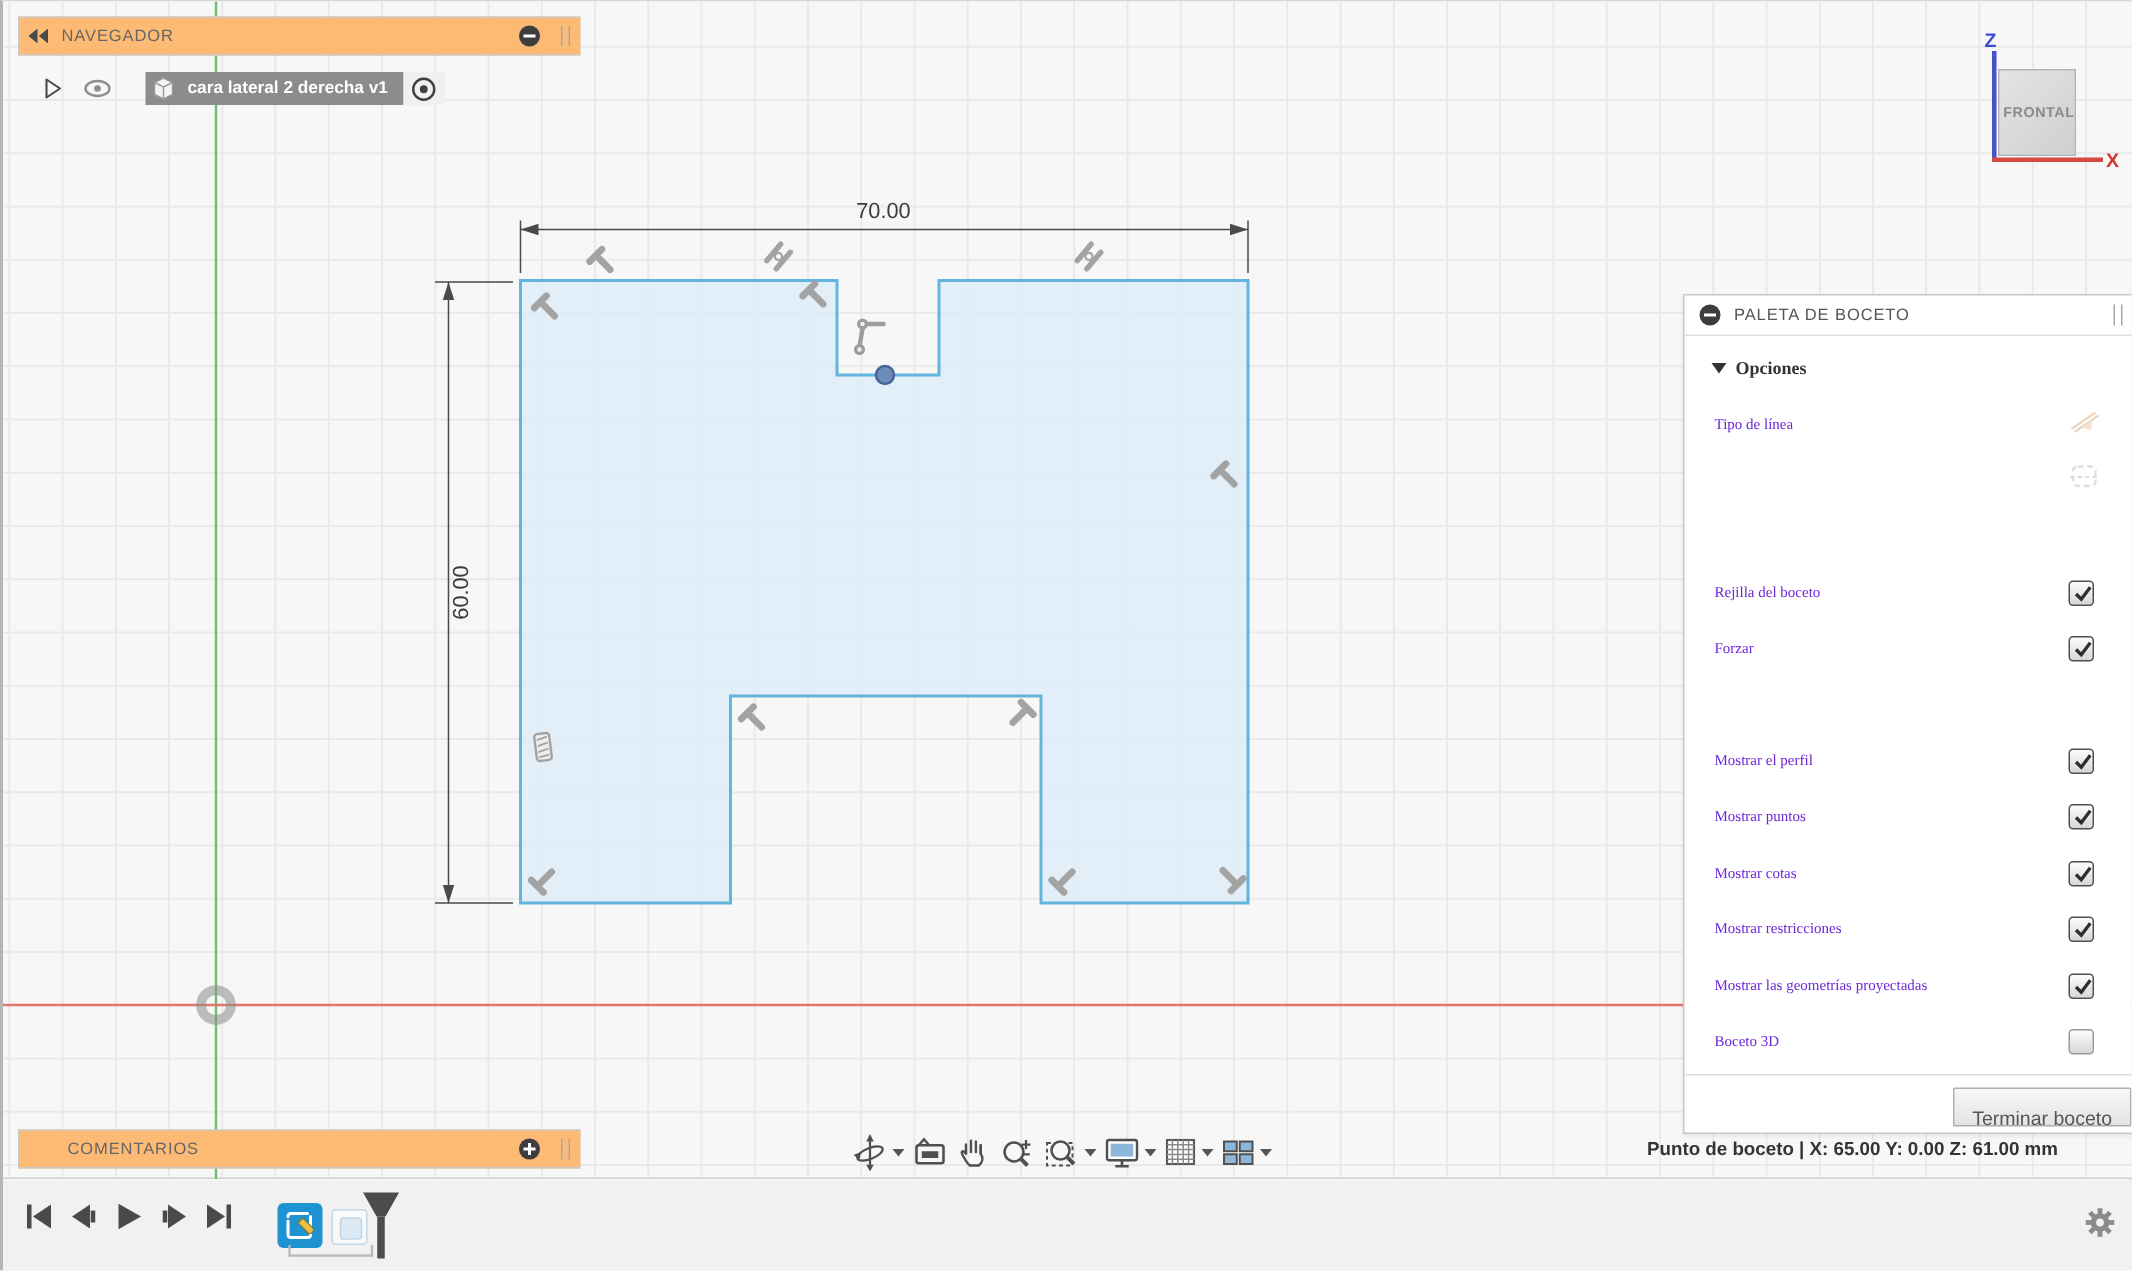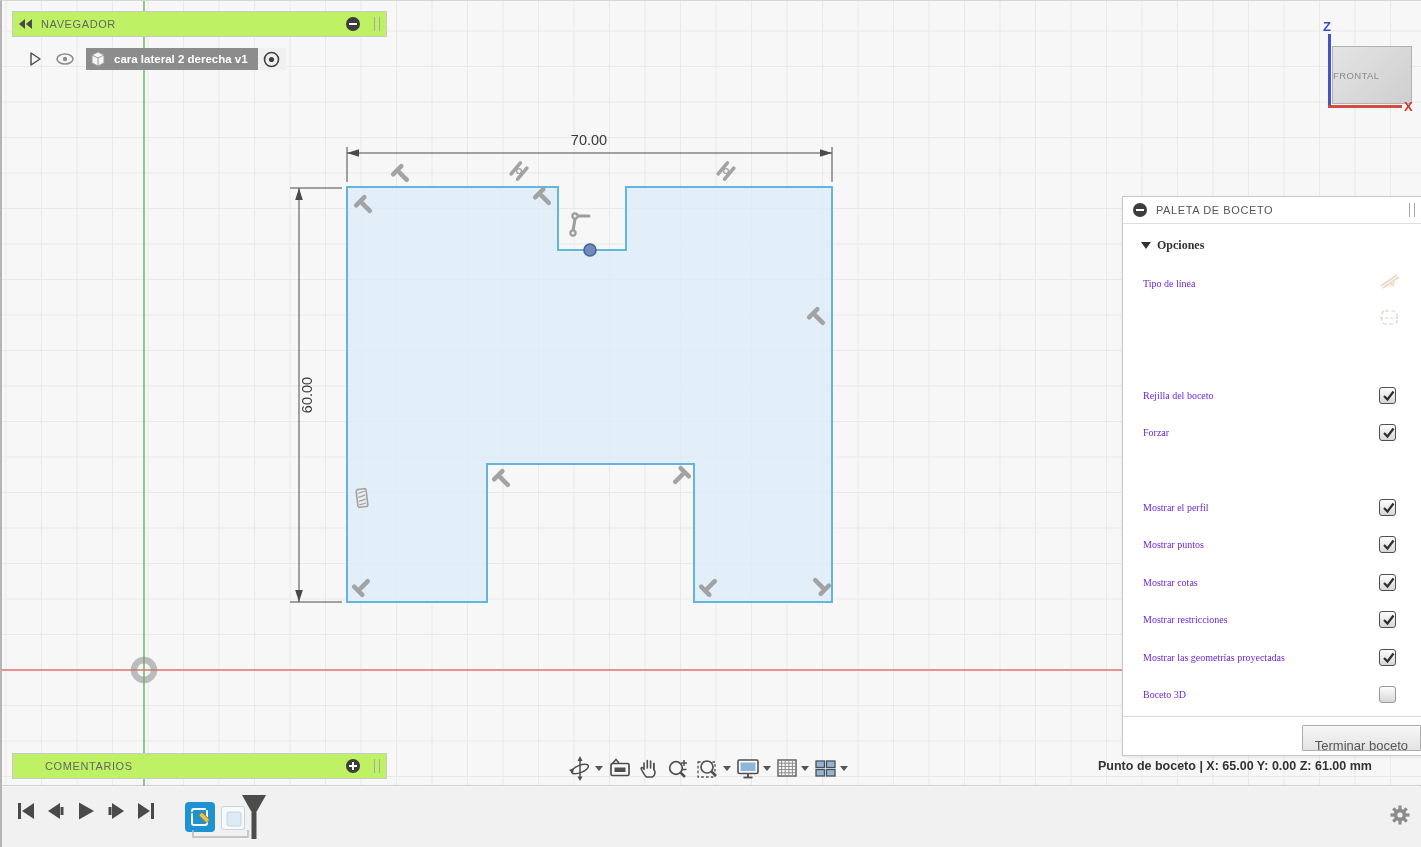--- a/index.html
+++ b/index.html
@@ -14,39 +14,39 @@
     background-image:
       linear-gradient(to right, #e9e9e9 1px, transparent 1px),
       linear-gradient(to bottom, #e9e9e9 1px, transparent 1px);
     background-size:35.5px 35.5px, 35.5px 35.5px;
     background-position:3.5px 0, 0 29.5px;
     border-bottom:1px solid #cfcfcf; }
   #sketch-svg { position:absolute; left:0; top:0; z-index:1; }
   #sketch-svg text { font-family:"Liberation Sans", sans-serif; }
 
   
-  .panel-hdr { position:absolute; background:#bef264; border:1px solid #c9c9c9;
+  .panel-hdr { position:absolute; background:#fdba74; border:1px solid #c9c9c9;
     display:flex; align-items:center; z-index:6; }
   .panel-hdr .title { font-size:11px; color:#666; letter-spacing:.6px; }
   .grip { width:6px; height:14px; margin-left:auto; margin-right:3px;
     border-left:1px solid #a8a8a8; border-right:1px solid #a8a8a8; }
   .circ-btn { width:14px; height:14px; border-radius:50%; background:#3d3d3d;
     position:relative; flex:0 0 auto; }
   .circ-btn::before, .circ-btn.plus::after { content:""; position:absolute; background:#fff; }
   .circ-btn::before { left:3px; right:3px; top:6px; height:2px; }
   .circ-btn.plus::after { top:3px; bottom:3px; left:6px; width:2px; }
 
   #navegador { left:10px; top:10px; width:375px; height:26px; padding:0 6px; gap:8px; }
   #comentarios { left:10px; top:752px; width:375px; height:26px; padding:0 6px; gap:8px; }
 
   
   #browser-row { position:absolute; left:28px; top:47px; height:22px; z-index:5;
     display:flex; align-items:center; }
   #browser-label { background:#8c8c8c; height:22px; display:flex; align-items:center;
-    padding:0 10px 0 2px; gap:6px; margin-left:11px; }
+    padding:0 10px 0 2px; gap:6px; margin-left:22px; }
   #browser-label span { color:#fff; font-size:11.5px; font-weight:bold; }
   #browser-radio { background:#f0f0f0; height:22px; width:28px; display:flex;
     align-items:center; justify-content:center; }
 
   
   #paleta { position:absolute; left:1100px; top:195px; width:307px; height:560px;
     background:#fff; border:1px solid #c8c8c8; z-index:6; box-shadow:0 1px 3px rgba(0,0,0,.08);margin-left:20px; }
   #paleta-hdr { height:27px; border-bottom:1px solid #ddd; display:flex; align-items:center;
     padding:0 10px; gap:9px; }
   #paleta-hdr .title { font-size:11px; color:#555; letter-spacing:.6px; }
@@ -64,23 +64,23 @@
   #paleta-sep { position:absolute; left:0; top:519px; width:100%; border-top:1px solid #dcdcdc; }
   #finish-btn { position:absolute; right:7px; top:528px; height:23px; padding:12px 12px;
     font-size:13px; color:#555; background:linear-gradient(#f7f7f7,#e3e3e3);
     border:1px solid #adadad; border-radius:1px; font-family:"Liberation Sans",sans-serif; }
 
   #status-bar { position:absolute; left:1096px; top:758px; width:322px; z-index:5;
     font-size:12.5px; font-weight:bold; color:#333; white-space:nowrap; }
 
   
   #viewcube { position:absolute; left:1300px; top:10px; width:121px; height:110px; z-index:4; }
-  #vc-face { position:absolute; left:30px; top:35px; width:80px; height:58px;
+  #vc-face { position:absolute; left:30px; top:35px; width:52px; height:58px;
     background:linear-gradient(135deg,#e4e4e4,#cfcfcf); border:1px solid #b2b2b2;
-    display:flex; align-items:center; justify-content:flex-start; }
+    display:flex; align-items:center; justify-content:flex-end;font-weight:bold; }
   #vc-face span { font-size:9.5px; color:#8a8a8a; letter-spacing:.4px; }
   .vc-z-line { position:absolute; left:26px; top:23px; width:3px; height:73px; background:#4553c9; }
   .vc-x-line { position:absolute; left:26px; top:94px; width:74px; height:3px; background:#d64a41; }
   .vc-z-lbl { position:absolute; left:21px; top:8px; color:#3b4ad6; font-weight:bold; font-size:13px; }
   .vc-x-lbl { position:absolute; left:102px; top:88px; color:#d6352b; font-weight:bold; font-size:13px; }
 
   
   #navbar { position:absolute; left:566px; top:753px; height:28px; display:flex;
     align-items:center; gap:5px; z-index:5; }
   .nb-btn { display:flex; align-items:center; }

